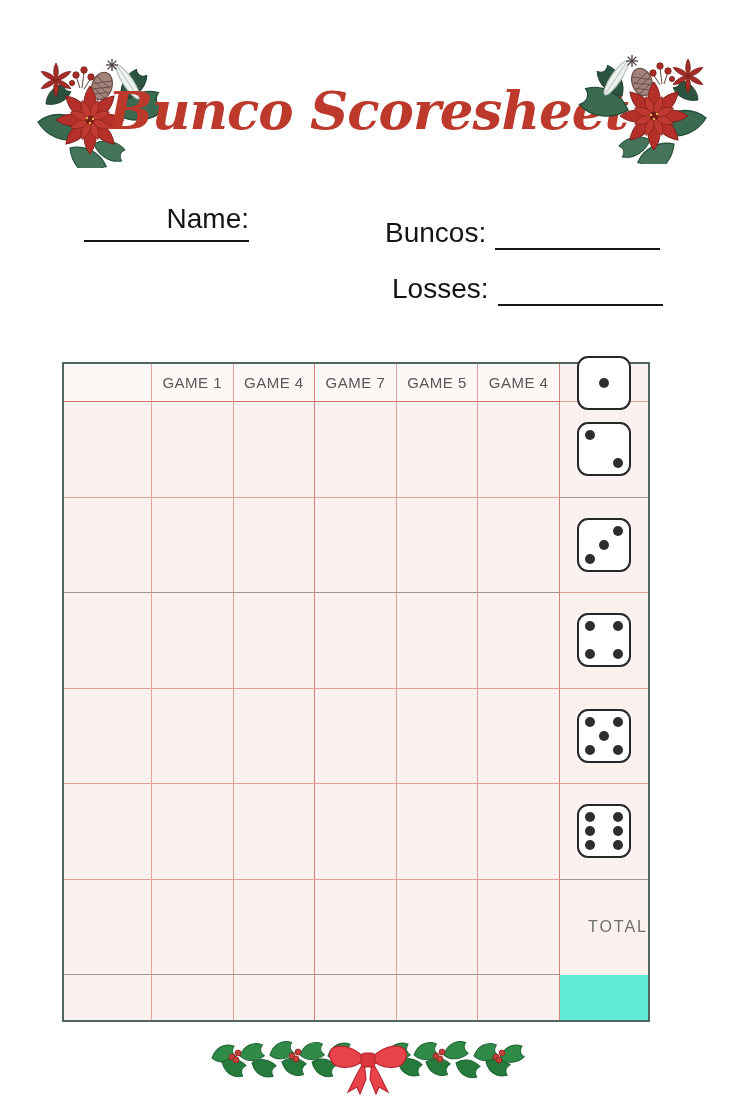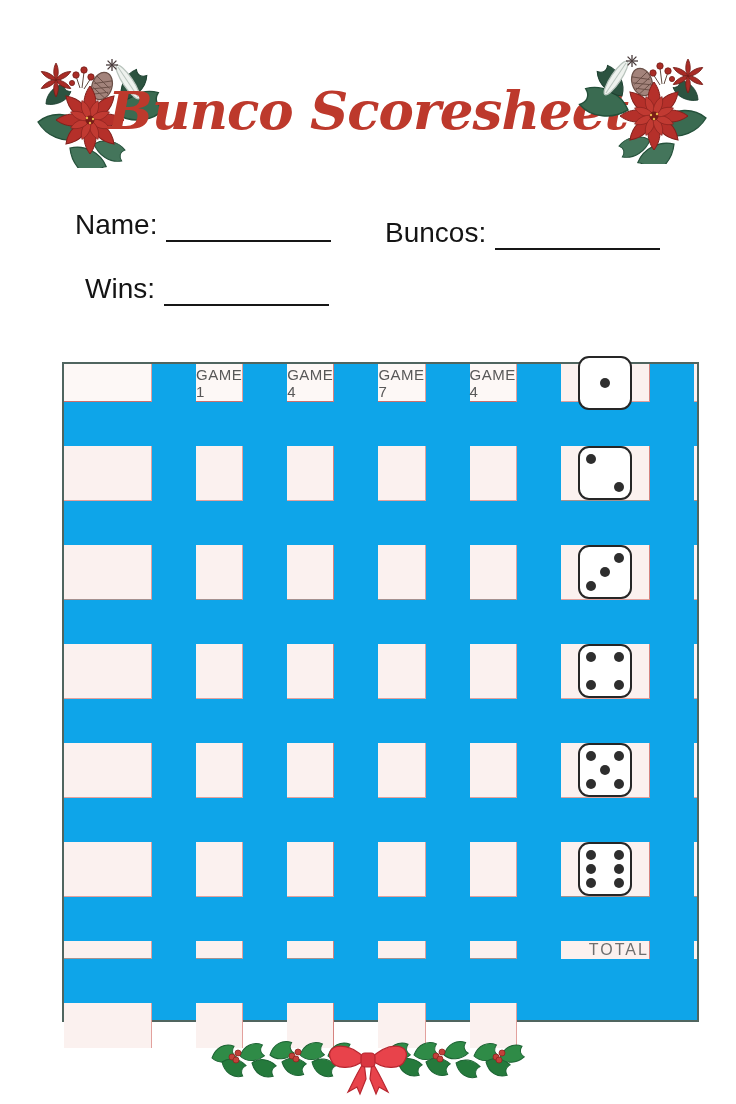--- a/index.html
+++ b/index.html
@@ -18,33 +18,32 @@
     position:absolute; left:50%; top:50%; transform:translate(-50%,-54%);
     font-family:"DejaVu Serif", serif; font-style:italic; font-weight:bold;
     font-size:53px; letter-spacing:-1px; color:#bd392c; white-space:nowrap;
   }
 
   
   .fields { position:absolute; left:0; top:198px; width:736px; height:120px; color:#141414; }
   .fpair { position:absolute; display:flex; align-items:flex-end; height:40px; }
   .flabel { font-size:28px; line-height:34px; color:#141414; }
   .fline  { width:165px; height:34px; border-bottom:2.5px solid #171717; margin-left:9px; }
-  .fp-name   { left:75px;  top:4px; }
+  .fp-name   { left:75px;  top:4px;flex-direction:column; }
   .fp-buncos { left:385px; top:4px;margin-top:8px; }
   .fp-wins   { left:85px;  top:68px; }
   .fp-losses { left:392px; top:68px; }
 
   
   .score-table {
-    position:absolute; left:62px; top:362px; width:637px; height:660px;
-    border:2px solid #50655f; background:#0ea5e9;
+    position:absolute; left:62px; top:362px; width:588px; height:660px;
+    border:2px solid #50655f; background:#5eead4;
     display:grid;
     grid-template-columns:88px repeat(6, 1fr);
     grid-template-rows:38px repeat(6, 1fr) 45px;
-    gap:44px;
   }
   .sc { border-right:1.5px solid #e2a19d; border-bottom:1.5px solid #e2a19d;
         background:#fbf1ef; display:flex; align-items:center; justify-content:center; }
   
   .sc:nth-child(7n+3) { border-right-color:#d5837f; }
   .sc:nth-child(7n+6) { border-right-color:#d5837f; }
   .sc:nth-child(7n)   { border-right:none; }
   
   .rb-crimson { border-bottom-color:#cf6f6c; }
   .rb-pink    { border-bottom-color:#e2a19d; }
@@ -225,31 +224,32 @@
 
   <div class="fields">
     <div class="fpair fp-name">
       <span class="flabel">Name:</span>
       <span class="fline"></span>
     </div>
     <div class="fpair fp-buncos">
       <span class="flabel">Buncos:</span>
       <span class="fline"></span>
     </div>
-    <div class="fpair fp-wins">
-      <span class="flabel">Wins:</span>
+    <div class="fpair fp-losses">
+      <span class="flabel">Losses:</span>
       <span class="fline"></span>
     </div>
   </div>
 
   <div class="score-table">
     <div class="sc hcell rb-crimson"></div>
     <div class="sc hcell rb-crimson">GAME 1</div>
     <div class="sc hcell rb-crimson">GAME 4</div>
     <div class="sc hcell rb-crimson">GAME 7</div>
+    <div class="sc hcell rb-crimson">GAME 5</div>
     <div class="sc hcell rb-crimson">GAME 4</div>
 
   <div class="sc die-cell rb-pink">
         <div class="die">
           <span class="pip" style="left: 50%; top: 50%;"></span>
         </div>
       </div>
       <div class="sc rb-pink"></div>
       <div class="sc rb-pink"></div>
       <div class="sc rb-pink"></div>

